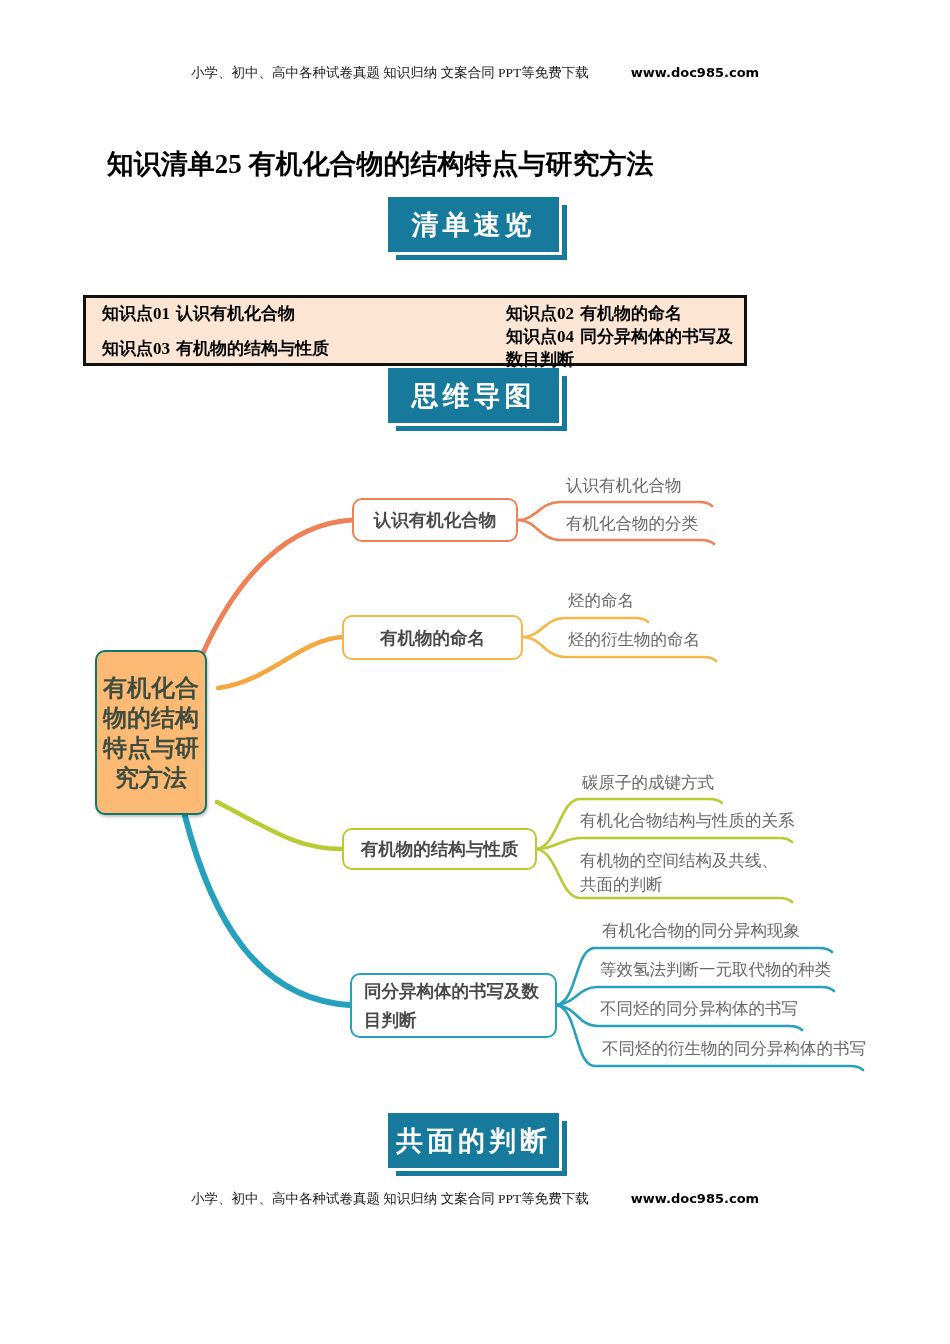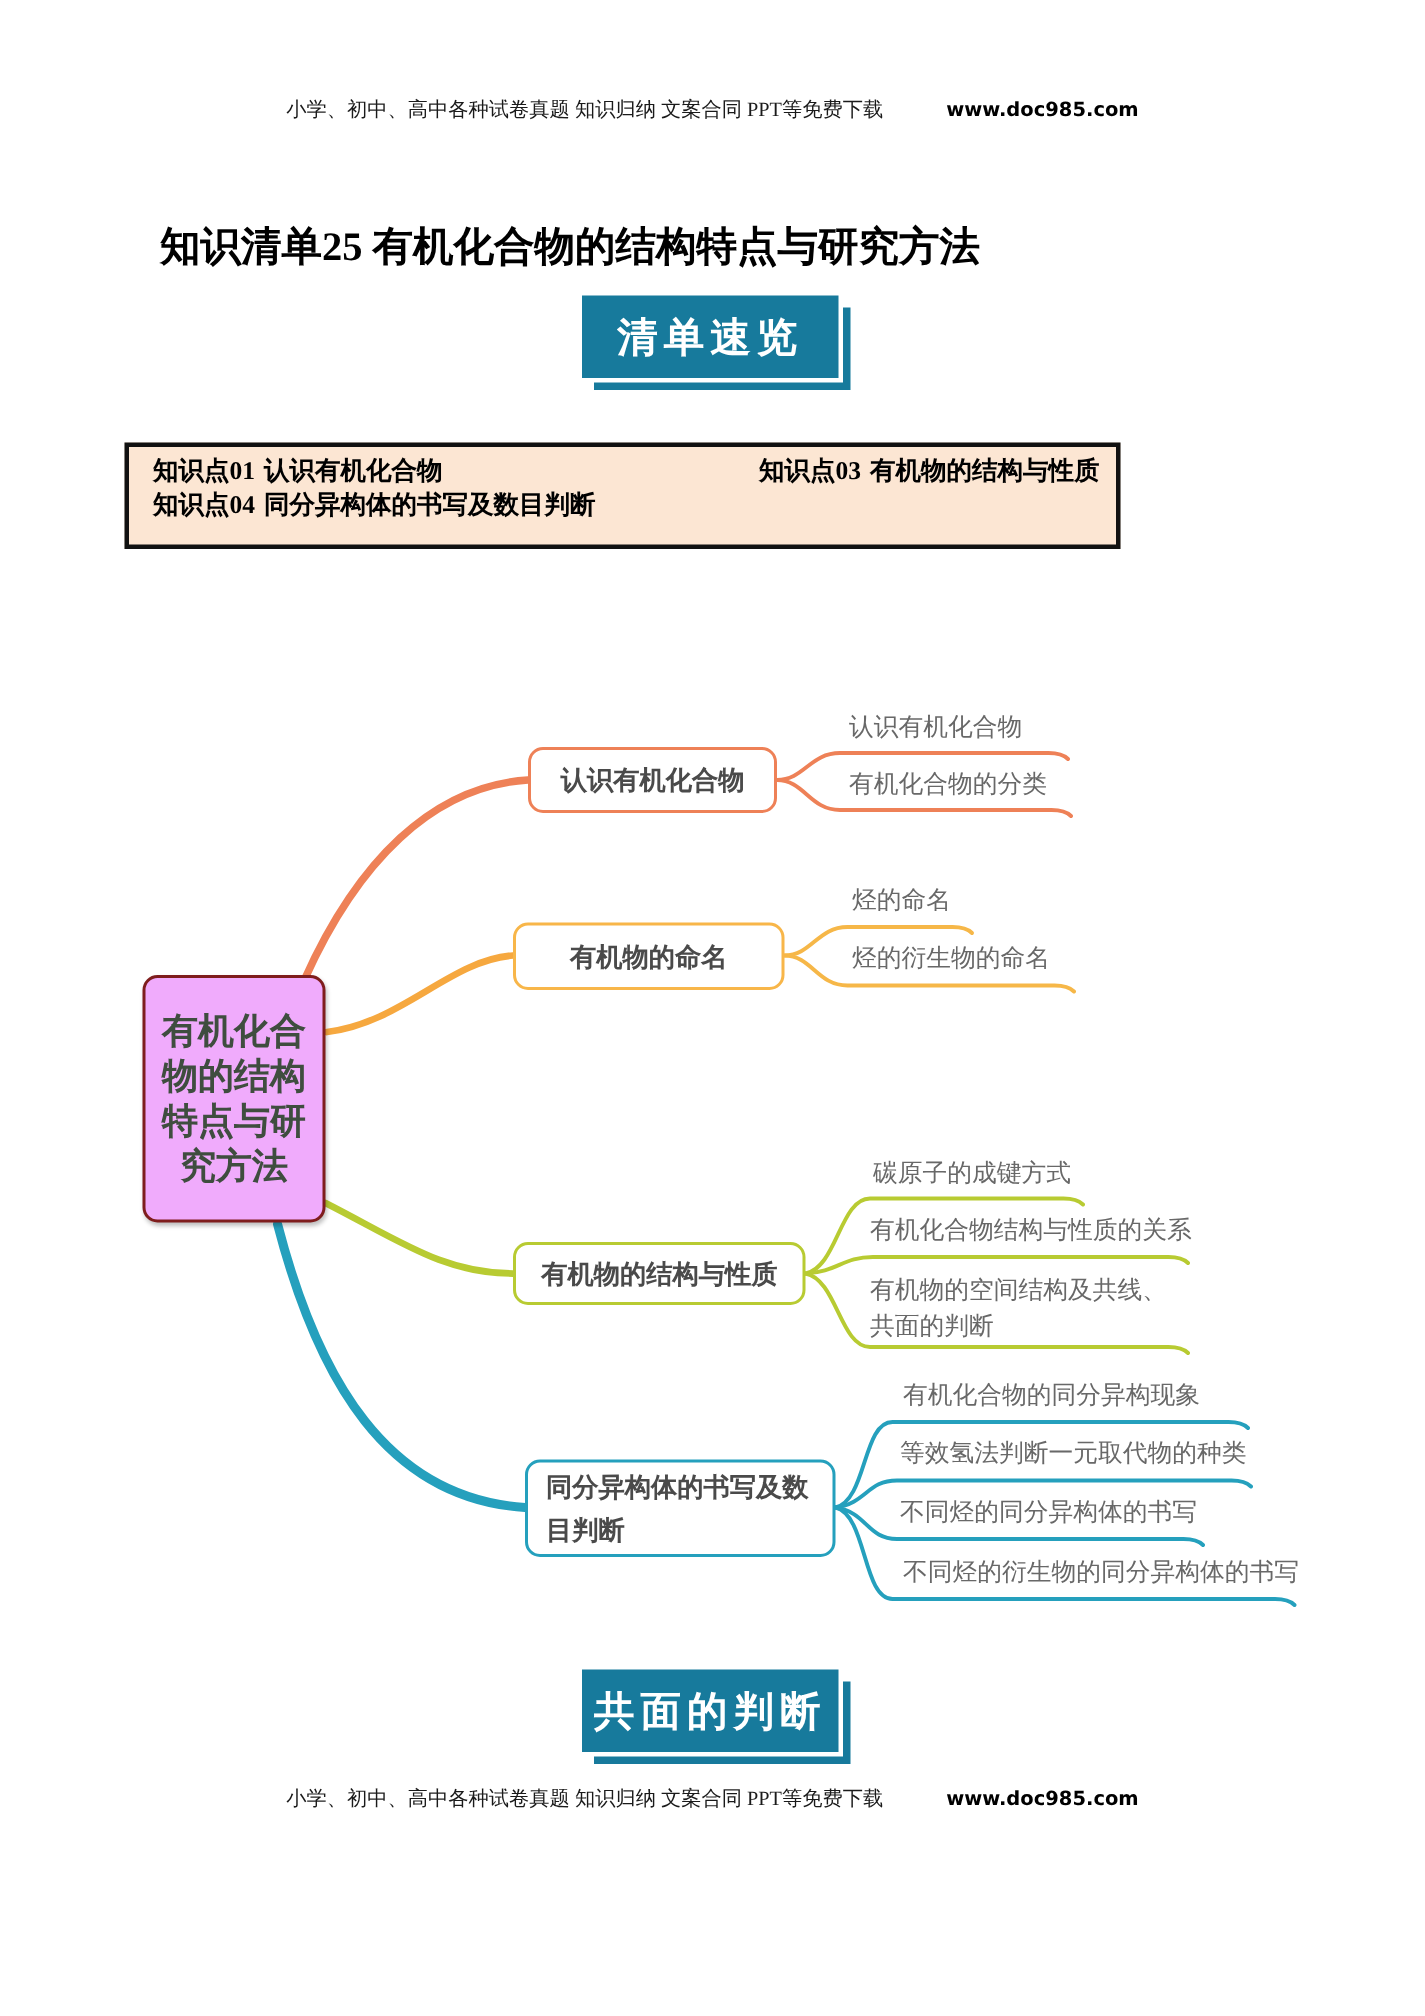--- a/index.html
+++ b/index.html
@@ -50,22 +50,22 @@
     font-family:"Liberation Serif","DejaVu Serif",serif;
     font-weight:bold; font-size:17px; color:#000;
   }
   .kp-item .kp-label { margin-right:6px; }
 
   
   .mindmap { position:absolute; left:0; top:450px; width:950px; height:660px; }
   .mindmap svg { position:absolute; left:0; top:0; }
 
   .root-node {
-    position:absolute; left:95px; top:200px; width:122px; height:165px;
-    background:#f0abfc; border:2px solid #7f1d1d; border-radius:10px;
+    position:absolute; left:95px; top:200px; width:112px; height:165px;
+    background:#fdba74; border:2px solid #0f766e; border-radius:10px;
     box-shadow:1px 2px 3px rgba(0,0,0,0.25);
     display:flex; align-items:center; justify-content:center; text-align:center;
     font-size:24px; font-weight:bold; line-height:30px; color:#3f4d3f;
   }
   .branch-node {
     position:absolute; background:#ffffff; border-radius:10px;
     display:flex; align-items:center; justify-content:center;
     font-size:17.5px; font-weight:bold; color:#4a4a4a;
   }
   .branch-1 { left:352px; top:48px;  width:166px; height:44px; border:2.5px solid #ee8157; }
@@ -102,27 +102,31 @@
 
   <div class="doc-title">知识清单25 有机化合物的结构特点与研究方法</div>
 
   <div class="banner banner-overview">清单速览</div>
 
   <div class="kp-box">
     <div class="kp-item">
       <span class="kp-label">知识点01</span><span>认识有机化合物</span>
     </div>
     <div class="kp-item">
+      <span class="kp-label">知识点02</span><span>有机物的命名</span>
+    </div>
+    <div class="kp-item">
       <span class="kp-label">知识点03</span><span>有机物的结构与性质</span>
     </div>
     <div class="kp-item">
       <span class="kp-label">知识点04</span><span>同分异构体的书写及数目判断</span>
     </div>
   </div>
 
+  <div class="banner banner-mindmap">思维导图</div>
 
   <div class="mindmap">
     <svg width="950" height="660" viewBox="0 0 950 660">
 
       <path d="M 203 203 C 238 125 288 74 352 70" stroke="#ee8157" stroke-width="5" fill="none" stroke-linecap="round"></path>
       <path d="M 218 238 C 268 232 300 190 342 187" stroke="#f6a83f" stroke-width="4.5" fill="none" stroke-linecap="round"></path>
       <path d="M 217 352 C 268 378 296 399 342 399" stroke="#b8cb32" stroke-width="4.5" fill="none" stroke-linecap="round"></path>
       <path d="M 185 366 C 212 470 258 549 350 555" stroke="#25a0bd" stroke-width="6" fill="none" stroke-linecap="round"></path>
 
       <path d="M 518 70 C 536 70 540 52 560 52 L 699 52 q 9 0 13 4" stroke="#ee8157" stroke-width="2.6" fill="none" stroke-linecap="round"></path>

